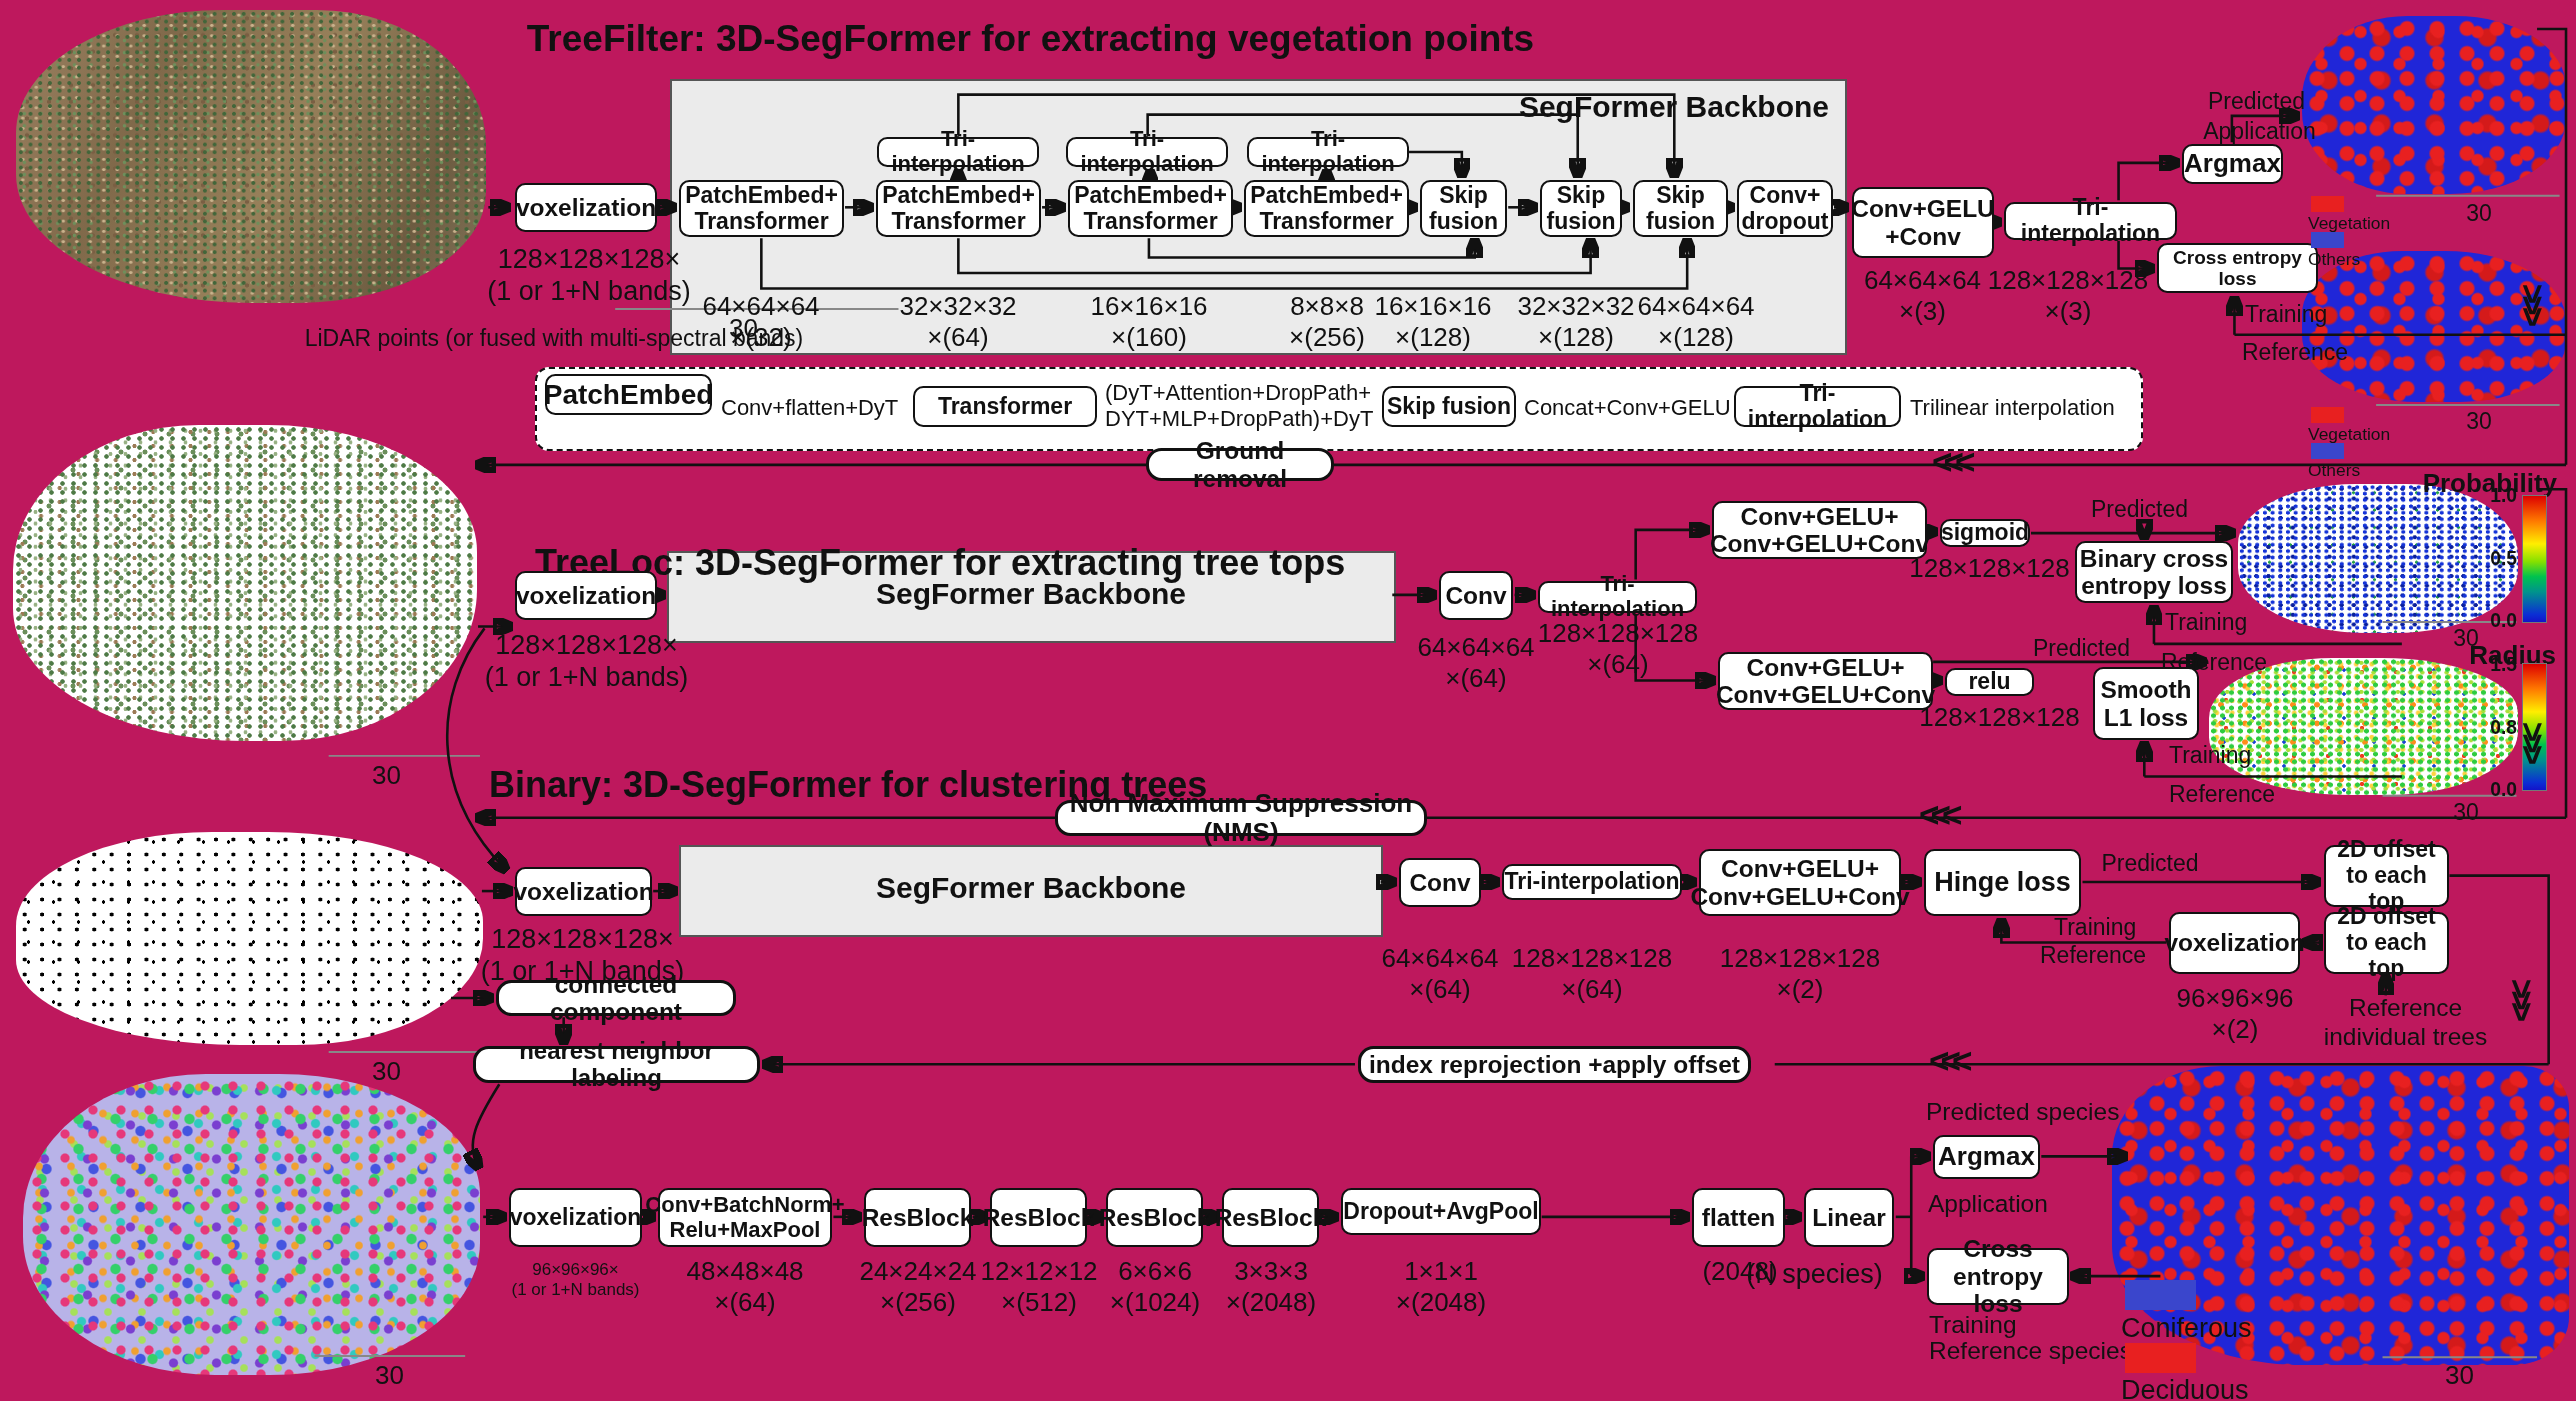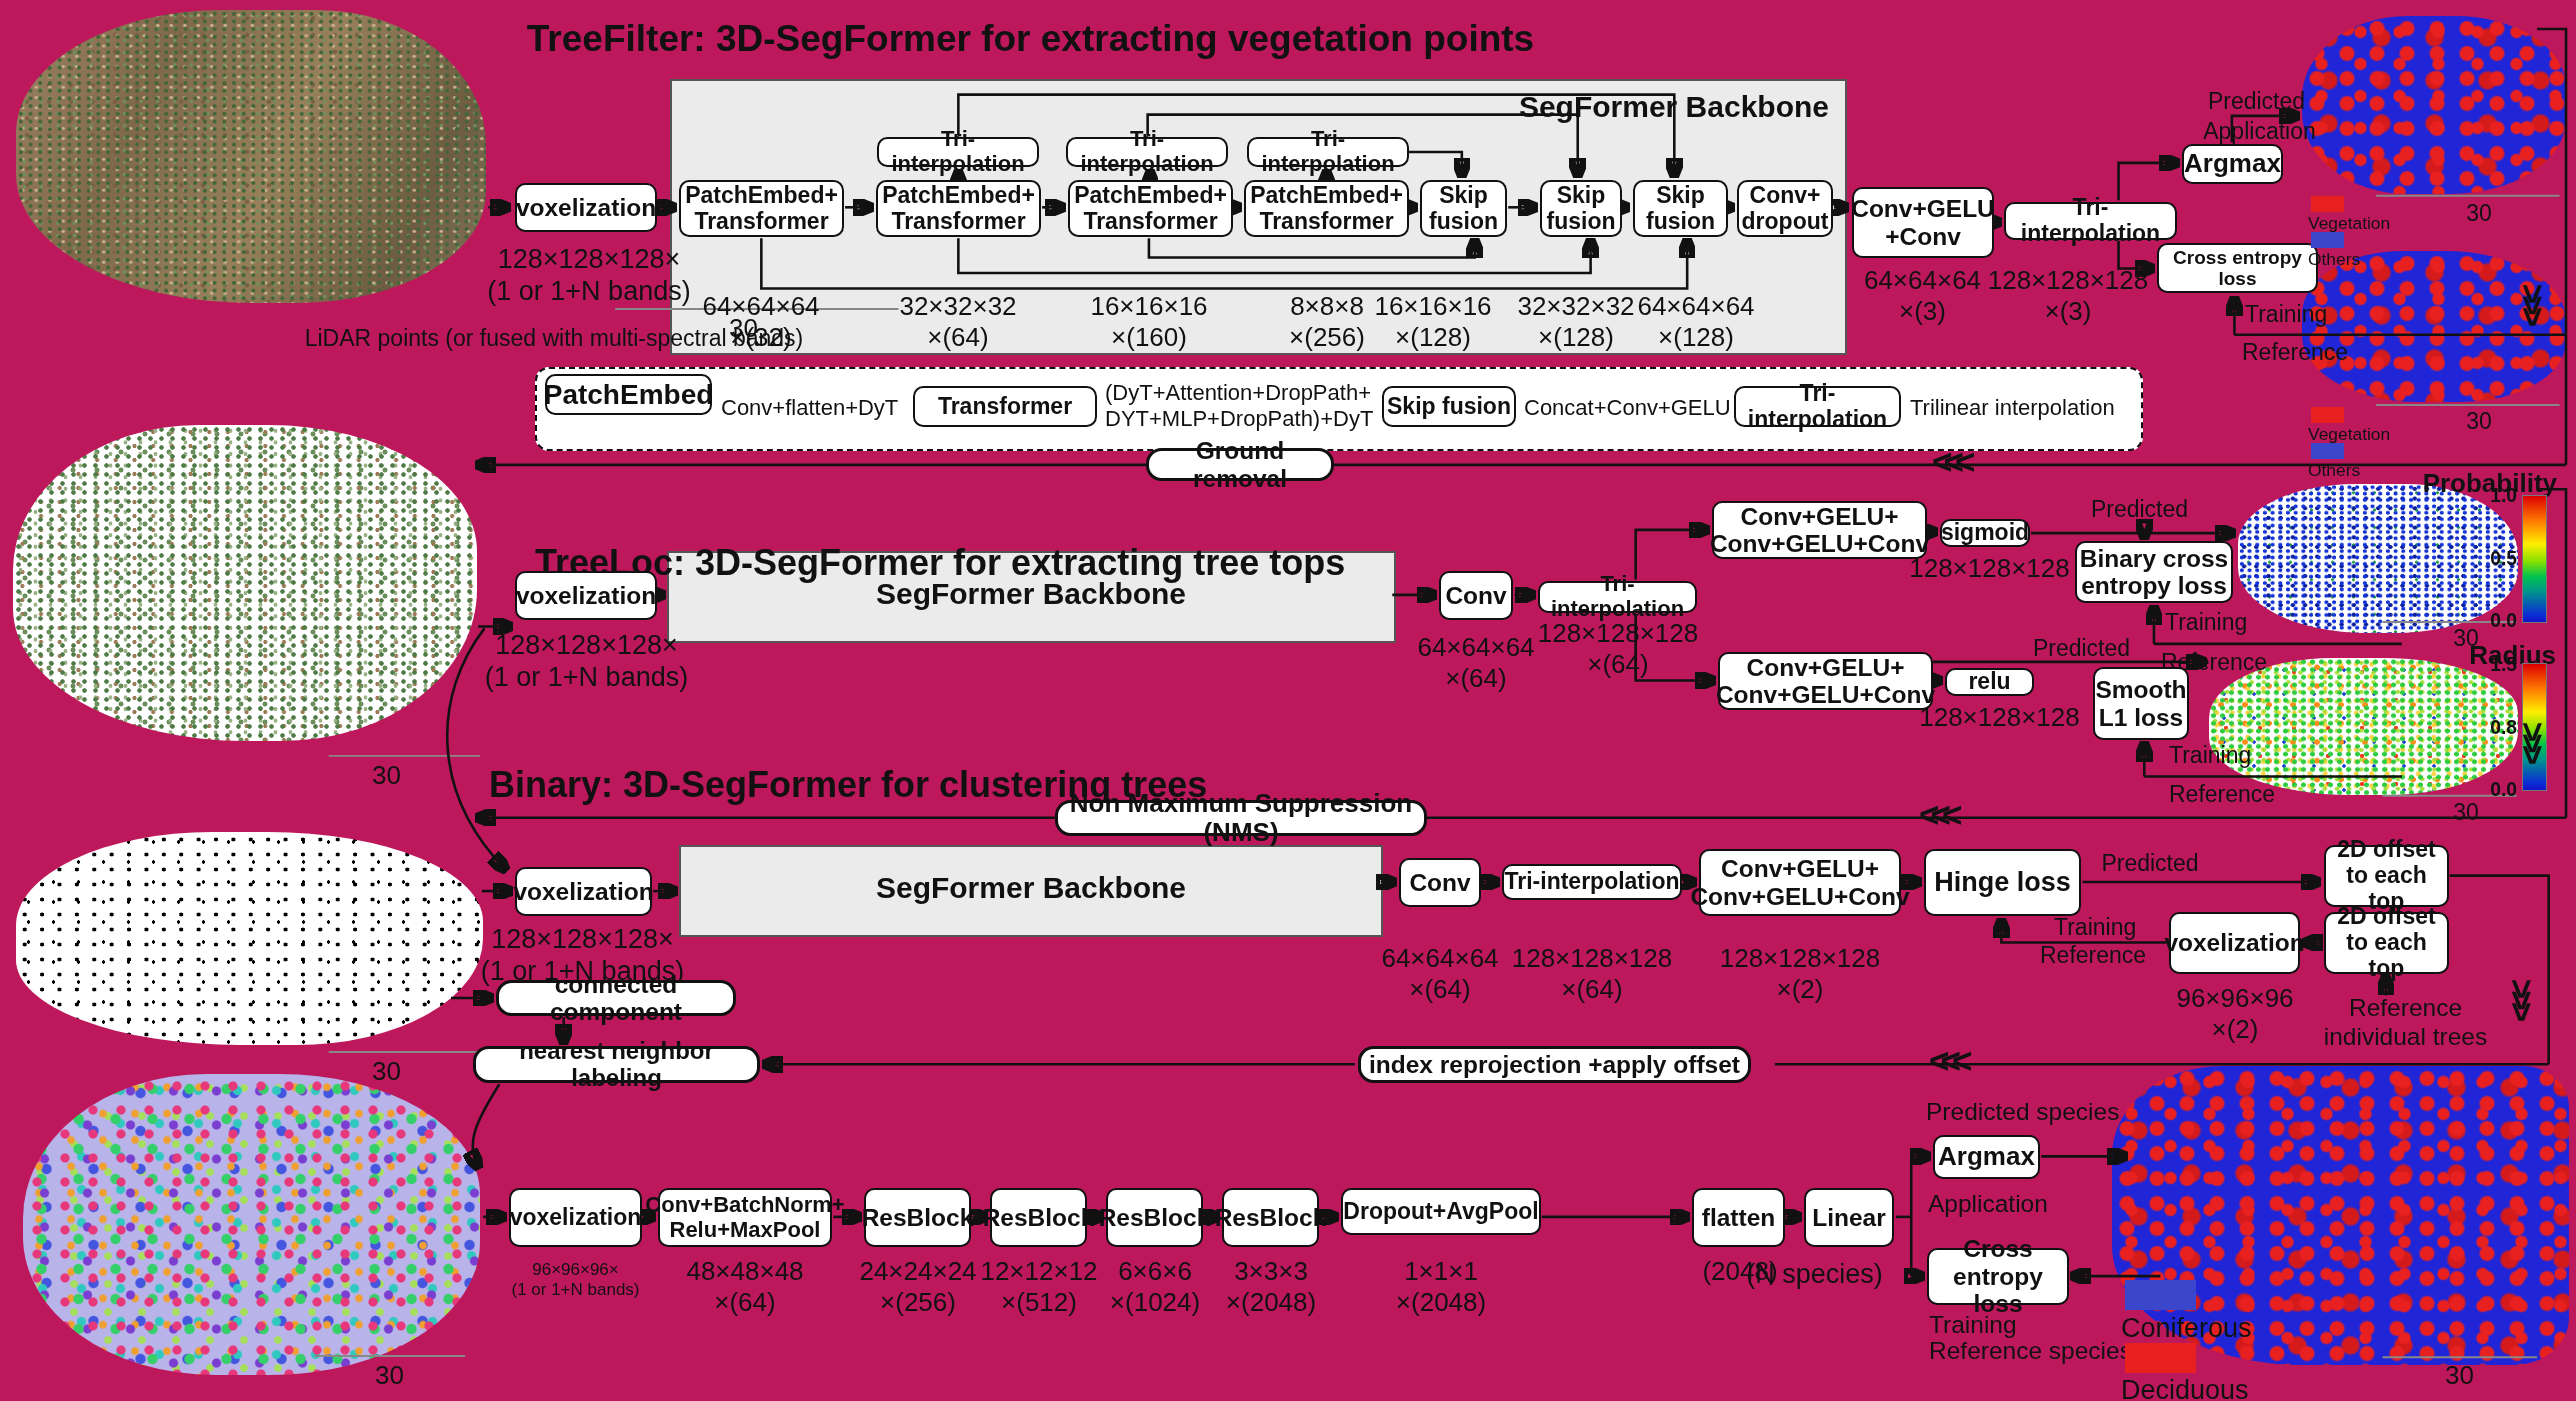--- a/index.html
+++ b/index.html
@@ -293,21 +293,21 @@
   <div class="lb" style="left:1906px;top:553px;width:167px;font-size:26px">128×128×128</div>
   <div class="bx" style="left:2075px;top:541px;width:158px;height:62px;font-size:24.5px">Binary cross
 entropy loss</div>
   <div class="lb" style="left:2085px;top:496px;width:109px;font-size:23px">Predicted</div>
   <div class="lb lf" style="left:2165px;top:609px;width:103px;font-size:23px">Training</div>
   <div class="lb lf" style="left:2161px;top:649px;width:116px;font-size:23px">Reference</div>
   <div class="bx" style="left:1718px;top:652px;width:215px;height:58px;font-size:24.5px">Conv+GELU+
 Conv+GELU+Conv</div>
   <div class="bx" style="left:1945px;top:668px;width:89px;height:28px;font-size:23px">relu</div>
   <div class="lb" style="left:1916px;top:702px;width:167px;font-size:26px">128×128×128</div>
-  <div class="bx" style="left:2093px;top:667px;width:96px;height:73px;font-size:24.5px">Smooth
+  <div class="bx" style="left:2093px;top:667px;width:106px;height:73px;font-size:24.5px">Smooth
 L1 loss</div>
   <div class="lb" style="left:2027px;top:635px;width:109px;font-size:23px">Predicted</div>
   <div class="lb lf" style="left:2169px;top:742px;width:103px;font-size:23px">Training</div>
   <div class="lb lf" style="left:2169px;top:781px;width:122px;font-size:23px">Reference</div>
   <div class="lb rt" style="left:2402px;top:468px;width:155px;font-size:26px;font-weight:700">Probability</div>
   <div class="cbar" style="left:2522px;top:495px;height:126px"></div>
   <div class="lb rt" style="left:2467px;top:484px;width:50px;font-size:19.3px;font-weight:700">1.0</div>
   <div class="lb rt" style="left:2467px;top:547px;width:50px;font-size:19.3px;font-weight:700">0.5</div>
   <div class="lb rt" style="left:2467px;top:609px;width:50px;font-size:19.3px;font-weight:700">0.0</div>
   <div class="lb" style="left:2434px;top:625px;width:64px;font-size:23px">30</div>

